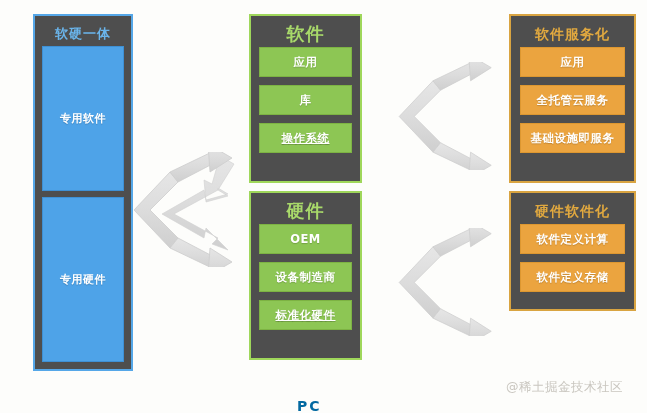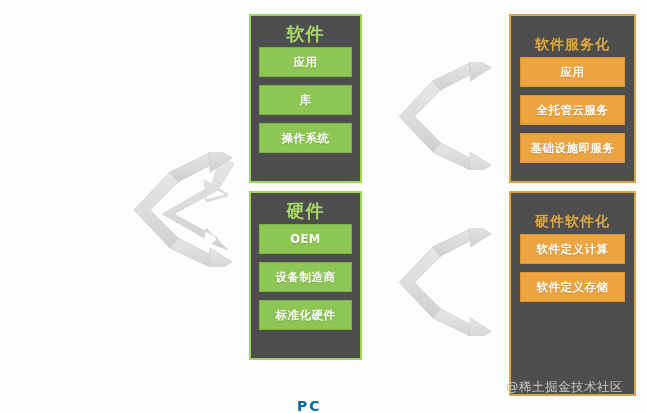--- a/index.html
+++ b/index.html
@@ -106,47 +106,46 @@
     justify-content: center;
   }
   .col-mid-sw .cell, .col-mid-hw .cell {
     width: 100%;
     height: 30px;
     background: #8dc654;
     font-size: 11.5px;
     margin-bottom: 8px;
     border: 1px solid #7db343;
   }
-  .col-mid-sw .cell:last-child, .col-mid-hw .cell:last-child { margin-bottom: 5px; }
+  .col-mid-sw .cell:last-child, .col-mid-hw .cell:last-child { margin-bottom: 5px; text-decoration: underline; }
 
   
   .col-right-sw {
     left: 509px;
     top: 14px;
     width: 127px;
     height: 169px;
     border: 2px solid #d9a441;
     padding: 5px 9px 8px 9px;
   }
   .col-right-hw {
     left: 509px;
     top: 191px;
     width: 127px;
-    height: 205px;
+    height: 120px;
     border: 2px solid #d9a441;
     padding: 5px 9px 8px 9px;
   }
   .col-right-sw .stack-title, .col-right-hw .stack-title {
     color: #e0a83f;
     font-size: 14px;
     height: 26px;
     display: flex;
     align-items: center;
     justify-content: center;
-    margin-top: 10px;
   }
   .col-right-sw .cell, .col-right-hw .cell {
     width: 100%;
     height: 30px;
     background: #eba43f;
     font-size: 11.5px;
     margin-bottom: 8px;
     border: 1px solid #dd9730;
   }
   .col-right-sw .cell:last-child, .col-right-hw .cell:last-child { margin-bottom: 0; }
@@ -193,20 +192,25 @@
   }
   .arrow-1 { left: 134px; top: 152px; }
   .arrow-2 { left: 396px; top: 62px; }
   .arrow-3 { left: 396px; top: 228px; }
 </style>
 </head>
 <body>
 
 <div id="canvas">
 
+  <div class="stack col-left">
+    <div class="stack-title">软硬一体</div>
+    <div class="cell cell-blue-sw">专用软件</div>
+    <div class="cell cell-blue-hw">专用硬件</div>
+  </div>
 
   <div class="caption caption-mainframe">大型机</div>
 
   <svg class="arrow-svg arrow-1" width="105" height="115" viewBox="0 0 105 115">
     <defs>
       <linearGradient id="ag1" x1="0" y1="0" x2="0" y2="1">
         <stop offset="0%" stop-color="#e6e6e6"></stop>
         <stop offset="50%" stop-color="#dcdcdc"></stop>
         <stop offset="100%" stop-color="#cfcfcf"></stop>
       </linearGradient>

